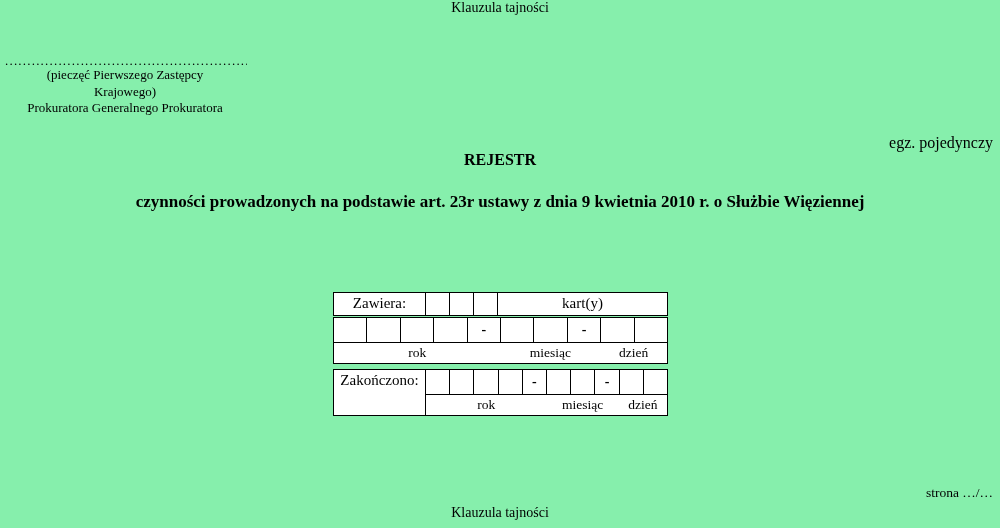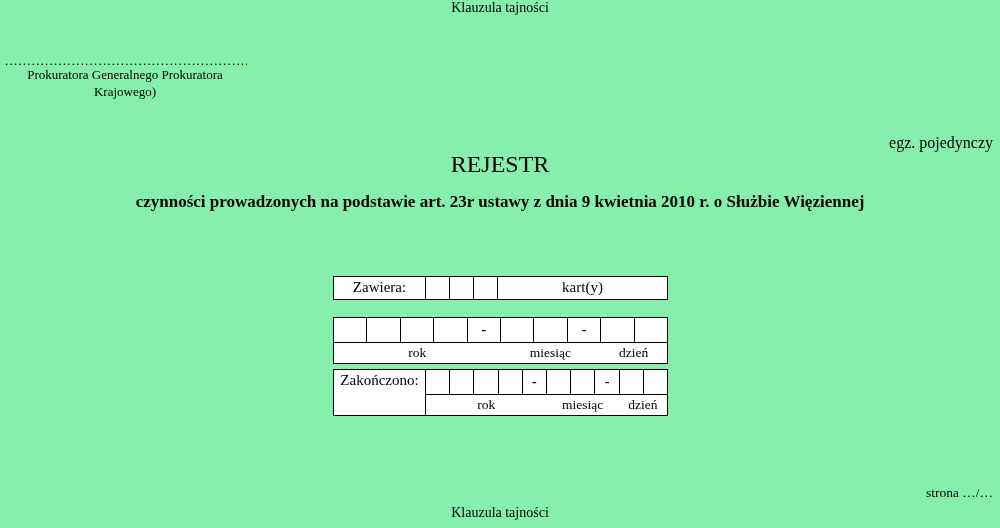--- a/index.html
+++ b/index.html
@@ -22,36 +22,36 @@
     left: 5px; top: 53px; width: 242px;
     font-size: 13px; letter-spacing: 1.2px;
     white-space: nowrap; overflow: hidden;
   }
   .stamp-caption {
     left: 0; top: 67px; width: 250px;
     text-align: center; font-size: 13px; line-height: 16.5px;
   }
   .copy-note { right: 7px; top: 134px; font-size: 16px; }
 
-  .doc-title { top: 151px; font-size: 24px; font-weight: normal; }
+  .doc-title { top: 151px; font-size: 16px; font-weight: bold; }
   .doc-subtitle { top: 192px; font-size: 17px; font-weight: bold; }
   .legal-ref { top: 225px; font-size: 17px; font-weight: bold; }
 
   .form-table {
     position: absolute; left: 333px; width: 335px;
     border: 1px solid #000; display: flex;
     font-size: 15px; background: #fff;
   }
   .ft-label {
     width: 92px; flex: 0 0 92px;
     border-right: 1px solid #000;
     text-align: center; padding-top: 2px;
   }
   
-  .contains-table { top: 276px; height: 24px; }
+  .contains-table { top: 292px; height: 24px; }
   .contains-table .ft-label { padding-top: 2px; }
   .small-cell {
     width: 24px; flex: 0 0 24px;
     border-right: 1px solid #000;
   }
   .suffix-cell {
     flex: 1; text-align: center; padding-top: 2px;
   }
   
   .date-table { flex-wrap: nowrap; }
@@ -80,22 +80,23 @@
 </head>
 <body>
 
 <div class="page">
 
   <div class="abs centered classification">Klauzula tajności</div>
 
   <div class="abs stamp-dots">......................................................................</div>
 
   <div class="abs stamp-caption">
+    <div>(pieczęć Pierwszego Zastępcy</div>
+    <div>Krajowego)</div>
     <div>Prokuratora Generalnego Prokuratora</div>
-    <div>Krajowego)</div>
   </div>
 
   <div class="abs copy-note">egz. pojedynczy</div>
 
   <div class="abs centered doc-title">REJESTR</div>
 
   <div class="abs centered doc-subtitle">czynności prowadzonych na podstawie art. 23r ustawy z dnia 9 kwietnia 2010 r. o Służbie Więziennej</div>
 
 
   <div class="form-table contains-table">

